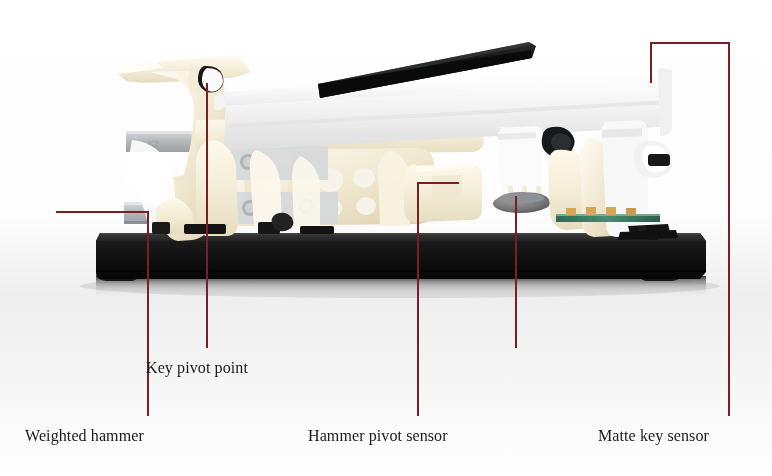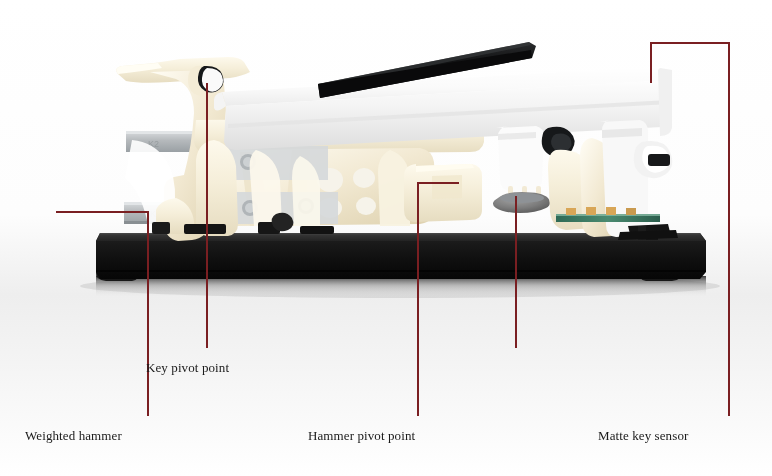--- a/index.html
+++ b/index.html
@@ -14,21 +14,21 @@
     width: 772px; height: 476px;
     background: linear-gradient(180deg,#ffffff 0%,#ffffff 34%,#fbfbfb 52%,#f4f4f4 62%,#ededed 72%,#f6f6f6 84%,#fdfdfd 94%,#ffffff 100%);
     overflow: hidden;
   }
   
   #photo { position:absolute; left:0; top:0; width:772px; height:476px; }
 
   .label {
     position: absolute;
     color: #1a1a1a;
-    font-size: 13px;
+    font-size: 16px;
     line-height: 24px;
     white-space: nowrap;
     letter-spacing: 0.1px;
   }
   .leader { position: absolute; background: #7a1f22; }
   .leader.v { width: 1.6px; }
   .leader.h { height: 1.6px; }
 </style>
 </head>
 <body>
@@ -259,21 +259,21 @@
 
   <div class="leader h" style="left:56px; top:211px; width:93px;"></div>
   <div class="leader v" style="left:147px; top:211px; height:205px;"></div>
   <div class="label" style="left:25px; top:424px;">Weighted hammer</div>
 
   <div class="leader v" style="left:206px; top:83px; height:265px;"></div>
   <div class="label" style="left:146px; top:356px;">Key pivot point</div>
 
   <div class="leader h" style="left:417px; top:182px; width:42px;"></div>
   <div class="leader v" style="left:417px; top:182px; height:234px;"></div>
-  <div class="label" style="left:308px; top:424px;">Hammer pivot point</div>
+  <div class="label" style="left:308px; top:424px;">Hammer pivot sensor</div>
 
   <div class="leader v" style="left:515px; top:196px; height:152px;"></div>
 
   <div class="leader v" style="left:650px; top:43px; height:40px;"></div>
   <div class="leader h" style="left:650px; top:42px; width:80px;"></div>
   <div class="leader v" style="left:728px; top:42px; height:374px;"></div>
   <div class="label" style="left:598px; top:424px;">Matte key sensor</div>
 
 </div>
 

